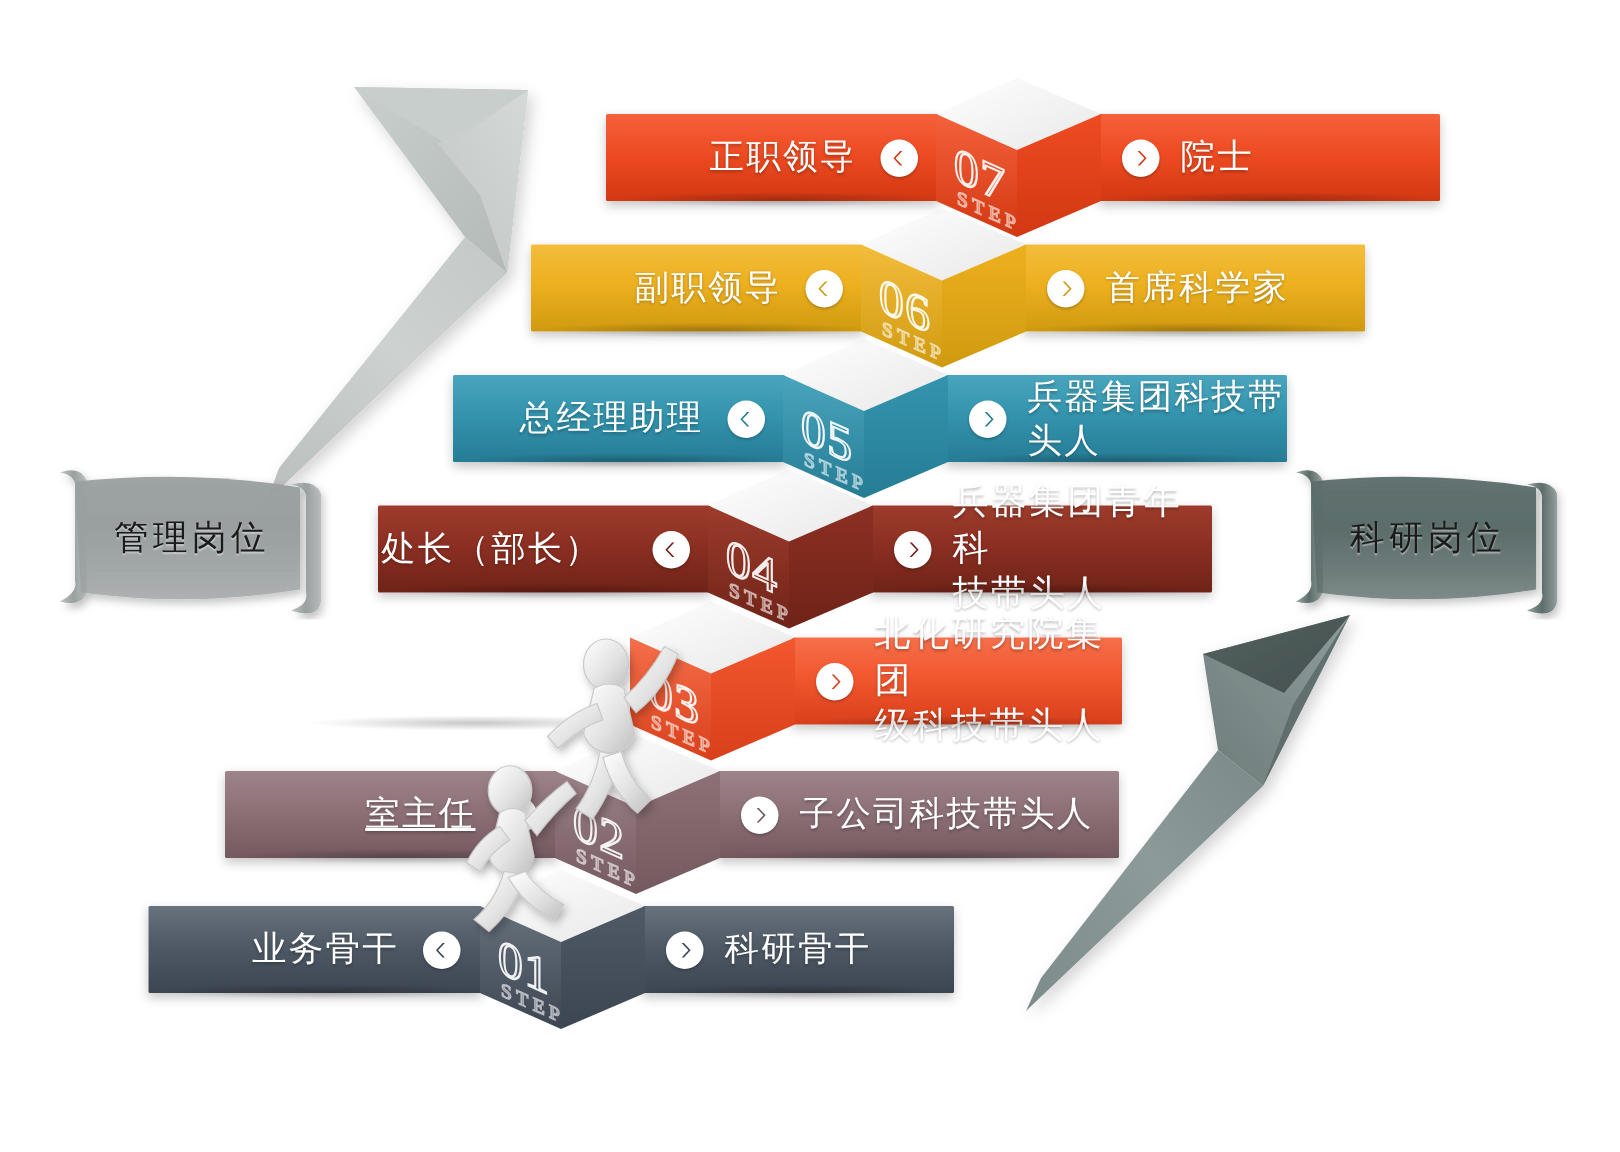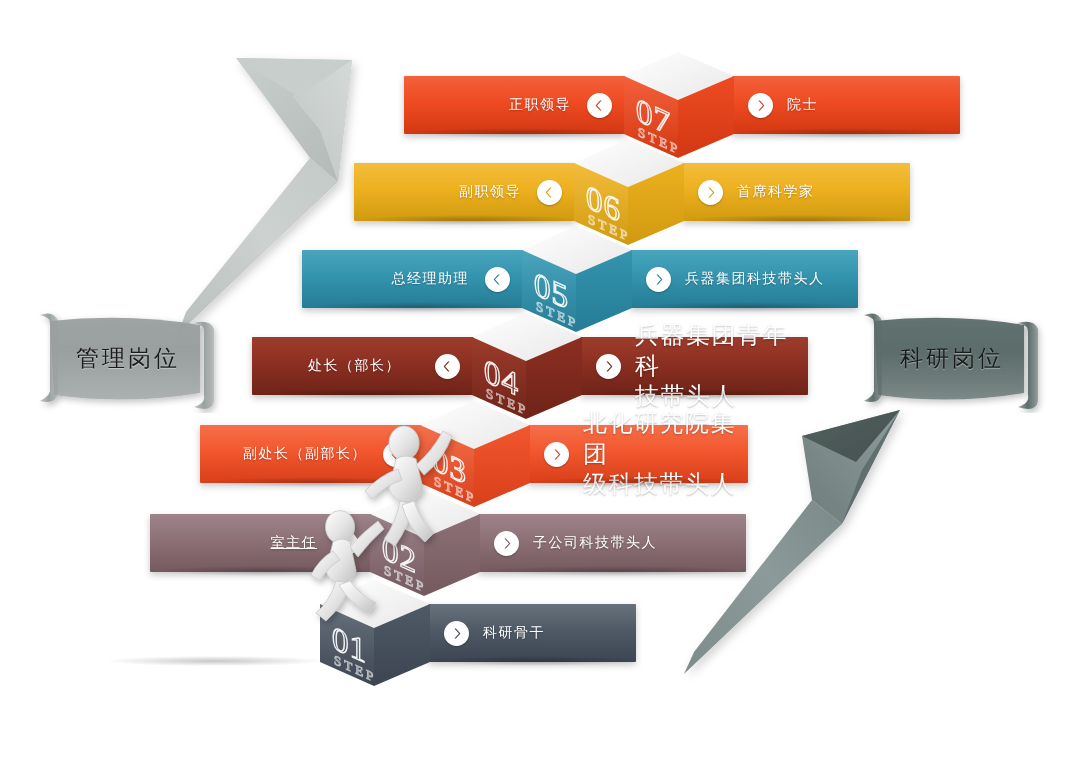--- a/index.html
+++ b/index.html
@@ -36,21 +36,21 @@
   
   .row{position:absolute;z-index:3;height:74px;}
 
   .bar{
     position:absolute;top:0;height:58px;
     display:flex;align-items:center;
     box-sizing:border-box;
     color:#ffffff;
   }
   .bar .txt{
-    font-size:14px;letter-spacing:1.5px;line-height:1.28;
+    font-size:23px;letter-spacing:1.5px;line-height:1.28;
     text-shadow:0 1px 2px rgba(0,0,0,.28);
     white-space:pre-line;
   }
   .bar.two-line .txt{font-size:24px;}
 
   
   .bar-left{
     justify-content:flex-end;
     padding-right:14px;
     border-radius:1px;
@@ -140,20 +140,30 @@
       <polygon points="802,436 900,410 856,462" fill="url(#gRarrowHeadA)"></polygon>
       <polygon points="900,410 842,524 862,470" fill="#5b6967" opacity="0.85"></polygon>
     </g>
   </svg>
 
   <div id="rows">
       <div class="row" style="left: 0px; top: 604px; width: 1080px; z-index: 3;">
     <div class="shadow-strip" style="left:107px;width:216px;top:52px;"></div>
     <div class="shadow-strip" style="left:434px;width:202px;top:52px;"></div>
 
+    <div class="bar bar-left " style="left:99px;width:222px;
+                background:linear-gradient(180deg, #68727d 0%, #4f5a66 45%, #3c4551 100%);
+                box-shadow:0 3px 7px rgba(0,0,0,.22);">
+      <span class="txt">业务骨干</span>
+      <span class="chev">
+        <svg width="15" height="15" viewBox="0 0 15 15">
+          <path d="M9.6 2.6 L5.0 7.5 L9.6 12.4 L8.1 12.4 L3.6 7.5 L8.1 2.6 Z" fill="#3c4551"></path>
+        </svg>
+      </span>
+    </div>
 
     <div class="bar bar-right " style="left:428px;width:208px;
                 background:linear-gradient(180deg, #68727d 0%, #4f5a66 45%, #3c4551 100%);
                 box-shadow:0 3px 7px rgba(0,0,0,.22);">
       <span class="chev">
         <svg width="15" height="15" viewBox="0 0 15 15">
           <path d="M5.4 2.6 L10.0 7.5 L5.4 12.4 L6.9 12.4 L11.4 7.5 L6.9 2.6 Z" fill="#3c4551"></path>
         </svg>
       </span>
       <span class="txt">科研骨干</span>
@@ -242,30 +252,20 @@
           <text x="0" y="26" font-family="'Liberation Serif',serif" font-size="33" fill="none" stroke="#ffffff" stroke-width="1.4" opacity="0.92" letter-spacing="1">02</text>
           <text x="2" y="41" font-family="'Liberation Serif',serif" font-size="13" fill="none" stroke="#ffffff" stroke-width="1" opacity="0.62" letter-spacing="3">STEP</text>
         </g>
       </svg>
     </div>
   </div>
       <div class="row" style="left: 0px; top: 425px; width: 1080px; z-index: 5;">
     <div class="shadow-strip" style="left:208px;width:216px;top:52px;"></div>
     <div class="shadow-strip" style="left:534px;width:214px;top:52px;"></div>
 
-    <div class="bar bar-left " style="left:200px;width:222px;
-                background:linear-gradient(180deg, #f56f4a 0%, #f2572e 45%, #d8401b 100%);
-                box-shadow:0 3px 7px rgba(0,0,0,.22);">
-      <span class="txt">副处长（副部长）</span>
-      <span class="chev">
-        <svg width="15" height="15" viewBox="0 0 15 15">
-          <path d="M9.6 2.6 L5.0 7.5 L9.6 12.4 L8.1 12.4 L3.6 7.5 L8.1 2.6 Z" fill="#d8401b"></path>
-        </svg>
-      </span>
-    </div>
 
     <div class="bar bar-right two-line" style="left:528px;width:220px;
                 background:linear-gradient(180deg, #f56f4a 0%, #f2572e 45%, #d8401b 100%);
                 box-shadow:0 3px 7px rgba(0,0,0,.22);">
       <span class="chev">
         <svg width="15" height="15" viewBox="0 0 15 15">
           <path d="M5.4 2.6 L10.0 7.5 L5.4 12.4 L6.9 12.4 L11.4 7.5 L6.9 2.6 Z" fill="#d8401b"></path>
         </svg>
       </span>
       <span class="txt">北化研究院集团

